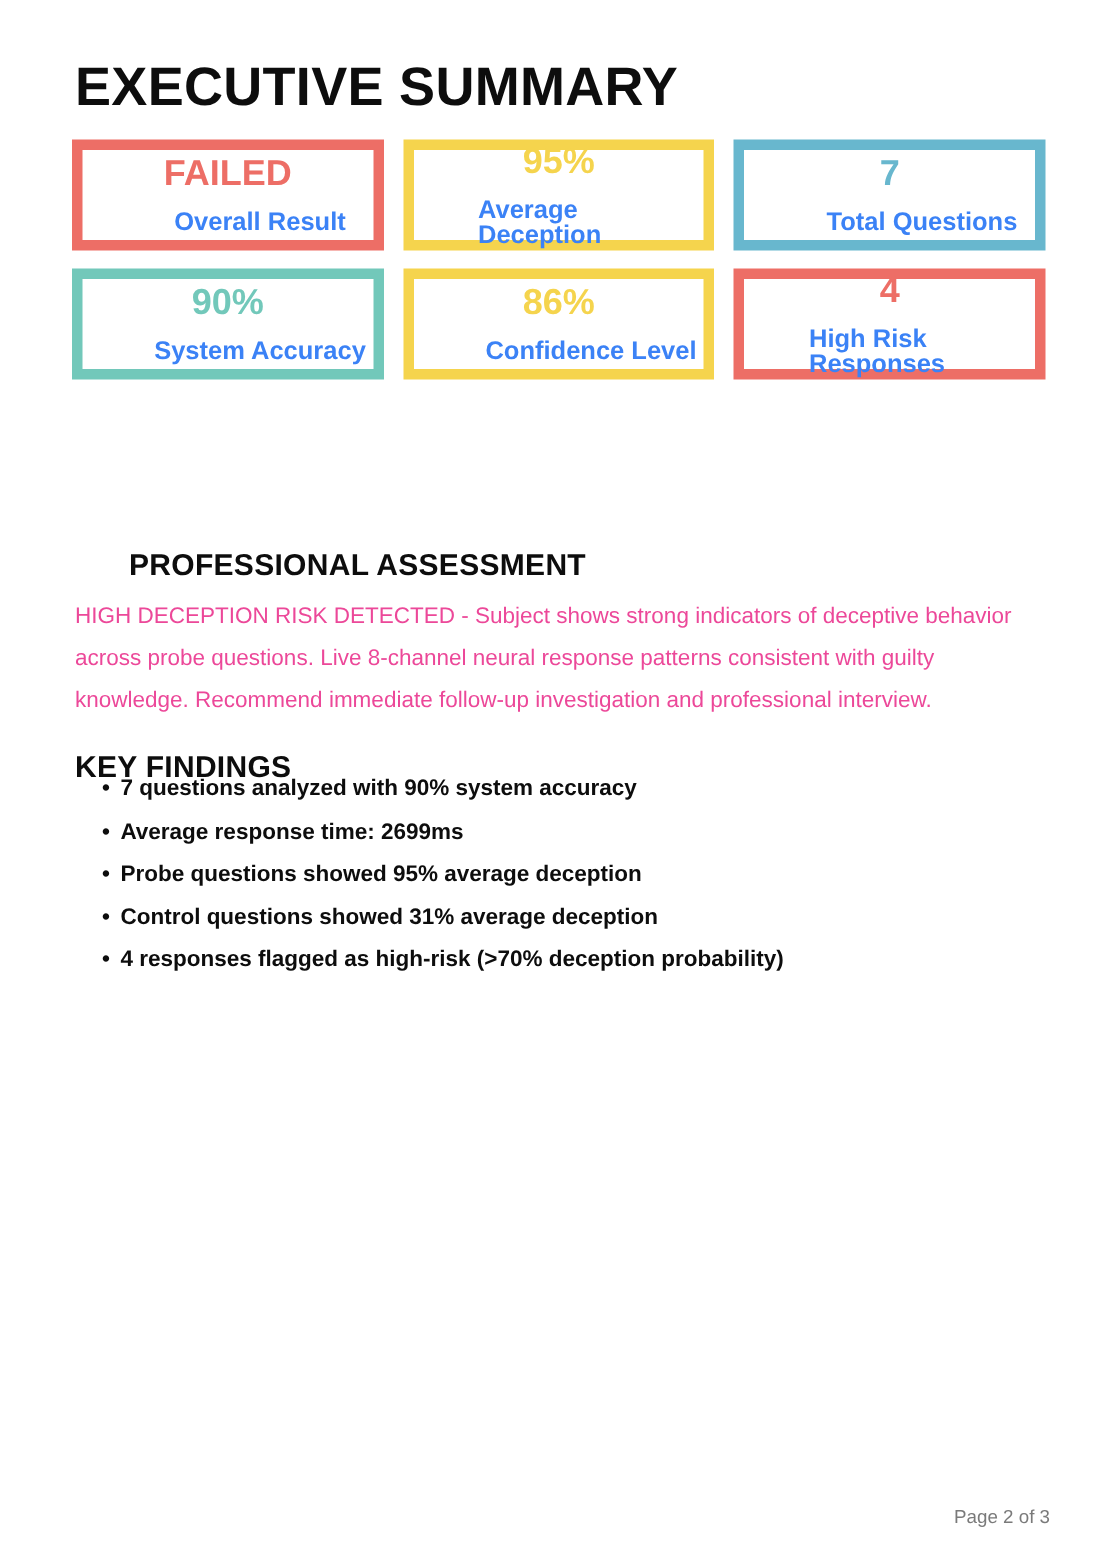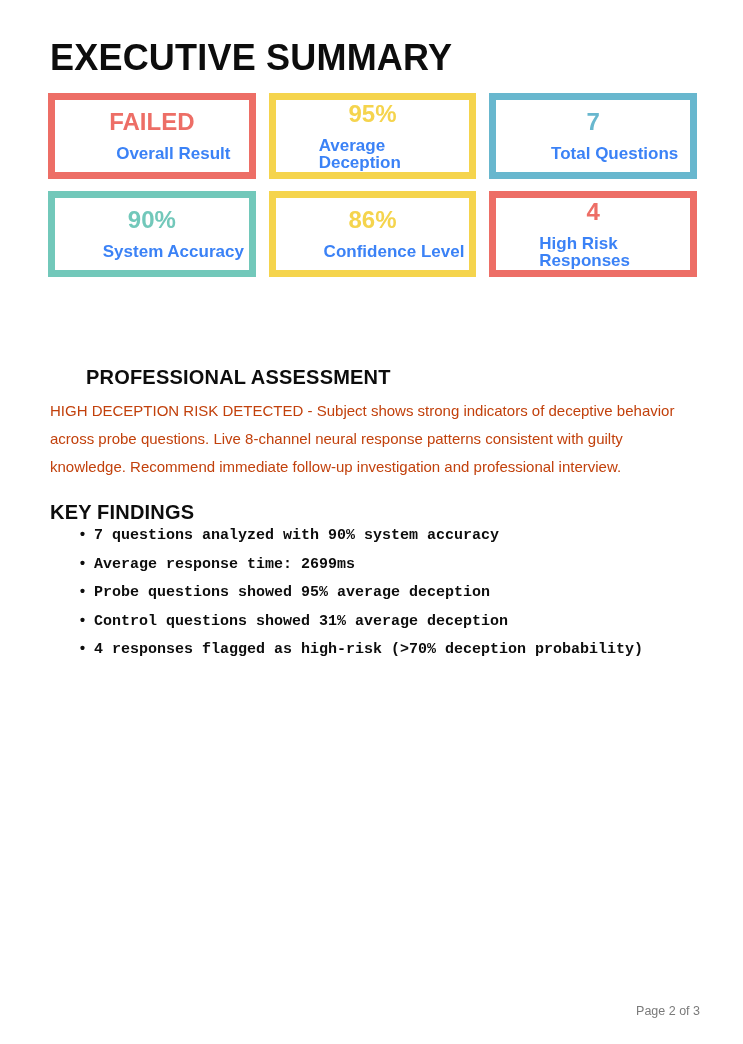--- a/index.html
+++ b/index.html
@@ -16,21 +16,21 @@
     font-size:36px;font-weight:bold;color:#0d0d0d;
     letter-spacing:.2px;
   }
   .cards{
     position:absolute;left:48px;top:93px;width:649px;
     display:grid;
     grid-template-columns:repeat(3,1fr);
     column-gap:13px;row-gap:12px;
   }
   .card{
-    height:86px;
+    height:74px;
     box-sizing:border-box;
     border:7px solid #0ea5e9;
     background:#fff;
     display:flex;flex-direction:column;
     align-items:center;justify-content:center;
   }
   .card-value{
     font-size:24px;font-weight:bold;line-height:1;
     margin-bottom:11px;
   }
@@ -38,26 +38,26 @@
     font-size:17px;font-weight:bold;color:#3b82f6;line-height:1;padding-left:43px;
   }
   .section-heading{
     position:absolute;left:50px;
     font-size:20px;font-weight:bold;color:#0d0d0d;
     letter-spacing:.2px;
   }
   .assessment-heading{top:349px;margin-left:36px;}
   .assessment-body{
     position:absolute;left:50px;top:382px;width:648px;
-    font-size:15px;line-height:28px;color:#c2410c;
+    font-size:15px;line-height:28px;color:#ec4899;
   }
   .findings-heading{top:484px;}
   .findings-list{
     position:absolute;left:68px;top:518px;width:620px;
-    list-style:none;margin:10px;padding:0;font-family:Liberation Mono, monospace;
+    list-style:none;margin:0;padding:0;
   }
   .findings-list li{
     font-size:15px;font-weight:bold;color:#0d0d0d;
     line-height:16px;margin-bottom:12.5px;
   }
   .bullet{margin-right:7px;font-weight:bold;}
   .page-footer{
     position:absolute;right:43px;top:1004px;
     font-size:12.5px;color:#7a7a7a;
   }

